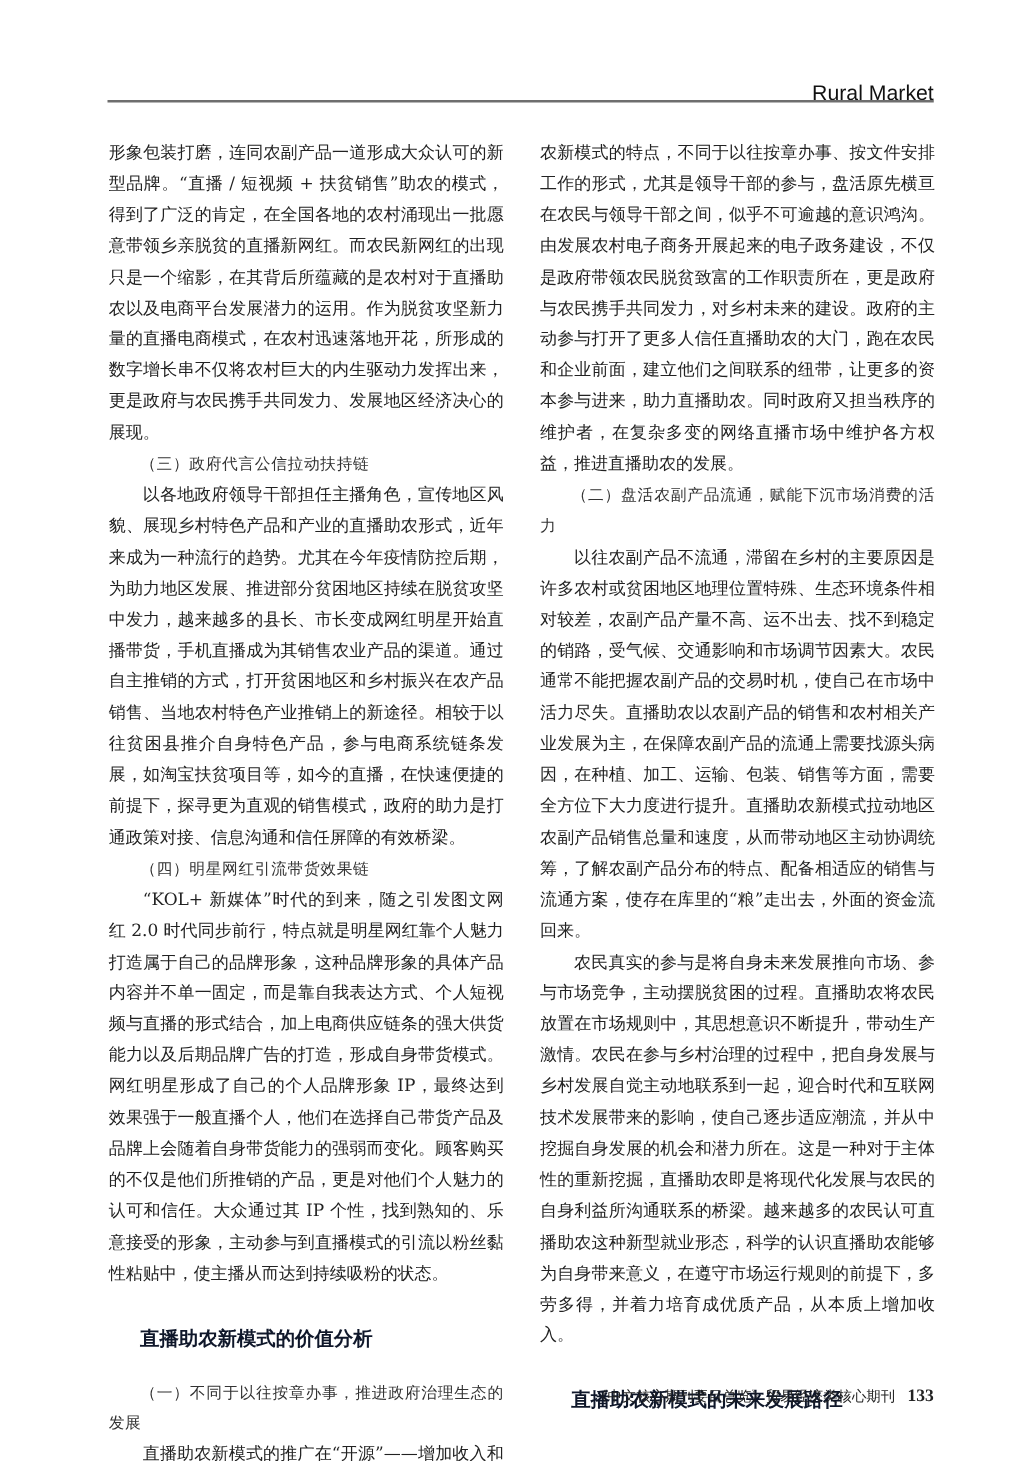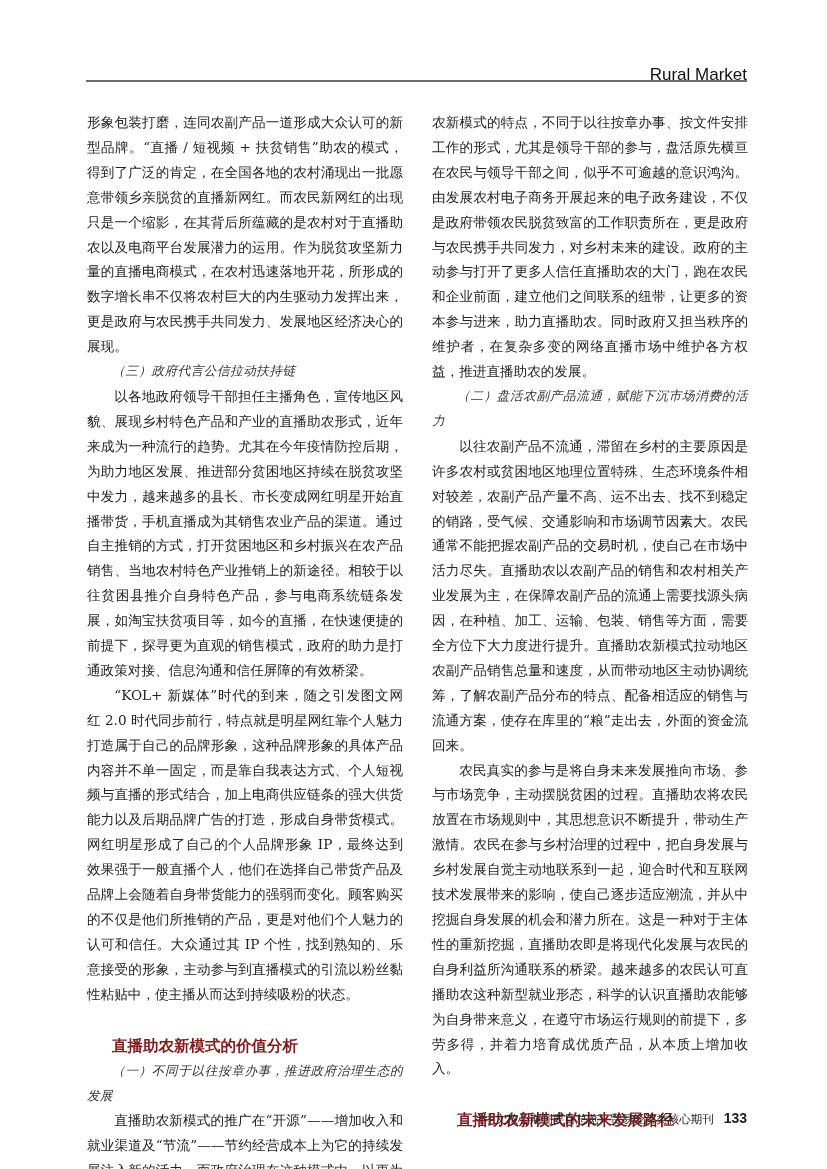--- a/index.html
+++ b/index.html
@@ -14,43 +14,44 @@
   .col {
     position: absolute; top: 110px; width: 316px;
     font-family: "DejaVu Serif", serif; font-size: 13.6px; line-height: 24.9px;
     color: #222; text-align: justify;
   }
   .col-left { left: 87px; }
   .col-right { left: 432px; }
   .col p { margin: 0; text-indent: 2em; }
   .col p.noindent { text-indent: 0; }
   .sub {
-    margin: 0; text-indent: 2em; font-family: "DejaVu Serif", serif; font-style: italic;
+    margin: 0; text-indent: 2em; font-family: "DejaVu Serif", serif; 
     font-size: 12.6px; color: #333; letter-spacing: 0.5px;
   }
   .sec-title {
     font-family: "DejaVu Sans", sans-serif; font-weight: bold; font-size: 15.5px;
-    color: #7f1d1d; margin: 28px 0 2px 0; padding-left: 25px; line-height: 22px;
+    color: #0f172a; margin: 28px 0 20px 0; padding-left: 25px; line-height: 22px;
   }
   .footer {
     position: absolute; right: 80px; top: 1110px;
     font-family: "DejaVu Sans", sans-serif; font-size: 11.5px; color: #222;
   }
-  .footer .page-num { font-family: Liberation Sans, sans-serif; font-weight: bold; font-size: 14px; margin-left: 10px; }
+  .footer .page-num { font-family: Liberation Serif, serif; font-weight: bold; font-size: 14px; margin-left: 10px; }
 </style>
 </head>
 <body>
 
 <div class="header-title">Rural Market</div>
 <div class="header-rule"></div>
 
 <div class="col col-left">
   <p class="noindent">形象包装打磨，连同农副产品一道形成大众认可的新型品牌。“直播 / 短视频 + 扶贫销售”助农的模式，得到了广泛的肯定，在全国各地的农村涌现出一批愿意带领乡亲脱贫的直播新网红。而农民新网红的出现只是一个缩影，在其背后所蕴藏的是农村对于直播助农以及电商平台发展潜力的运用。作为脱贫攻坚新力量的直播电商模式，在农村迅速落地开花，所形成的数字增长串不仅将农村巨大的内生驱动力发挥出来，更是政府与农民携手共同发力、发展地区经济决心的展现。</p>
   <p class="sub">（三）政府代言公信拉动扶持链</p>
   <p>以各地政府领导干部担任主播角色，宣传地区风貌、展现乡村特色产品和产业的直播助农形式，近年来成为一种流行的趋势。尤其在今年疫情防控后期，为助力地区发展、推进部分贫困地区持续在脱贫攻坚中发力，越来越多的县长、市长变成网红明星开始直播带货，手机直播成为其销售农业产品的渠道。通过自主推销的方式，打开贫困地区和乡村振兴在农产品销售、当地农村特色产业推销上的新途径。相较于以往贫困县推介自身特色产品，参与电商系统链条发展，如淘宝扶贫项目等，如今的直播，在快速便捷的前提下，探寻更为直观的销售模式，政府的助力是打通政策对接、信息沟通和信任屏障的有效桥梁。</p>
+  <p class="sub">（四）明星网红引流带货效果链</p>
   <p>“KOL+ 新媒体”时代的到来，随之引发图文网红 2.0 时代同步前行，特点就是明星网红靠个人魅力打造属于自己的品牌形象，这种品牌形象的具体产品内容并不单一固定，而是靠自我表达方式、个人短视频与直播的形式结合，加上电商供应链条的强大供货能力以及后期品牌广告的打造，形成自身带货模式。网红明星形成了自己的个人品牌形象 IP，最终达到效果强于一般直播个人，他们在选择自己带货产品及品牌上会随着自身带货能力的强弱而变化。顾客购买的不仅是他们所推销的产品，更是对他们个人魅力的认可和信任。大众通过其 IP 个性，找到熟知的、乐意接受的形象，主动参与到直播模式的引流以粉丝黏性粘贴中，使主播从而达到持续吸粉的状态。</p>
   <div class="sec-title">直播助农新模式的价值分析</div>
   <p class="sub">（一）不同于以往按章办事，推进政府治理生态的发展</p>
   <p>直播助农新模式的推广在“开源”——增加收入和就业渠道及“节流”——节约经营成本上为它的持续发展注入新的活力，而政府治理在这种模式中，以更为主动的、具体的形式参与进来，在投入农民脱贫致富的整体过程同时为农民及乡村发展注入信心，在一线开展乡村治理工作，推进政府治理生态不断良性循环。政府主动参与是直播助</p>
 </div>
 
 <div class="col col-right">
   <p class="noindent">农新模式的特点，不同于以往按章办事、按文件安排工作的形式，尤其是领导干部的参与，盘活原先横亘在农民与领导干部之间，似乎不可逾越的意识鸿沟。由发展农村电子商务开展起来的电子政务建设，不仅是政府带领农民脱贫致富的工作职责所在，更是政府与农民携手共同发力，对乡村未来的建设。政府的主动参与打开了更多人信任直播助农的大门，跑在农民和企业前面，建立他们之间联系的纽带，让更多的资本参与进来，助力直播助农。同时政府又担当秩序的维护者，在复杂多变的网络直播市场中维护各方权益，推进直播助农的发展。</p>
   <p class="sub">（二）盘活农副产品流通，赋能下沉市场消费的活力</p>
   <p>以往农副产品不流通，滞留在乡村的主要原因是许多农村或贫困地区地理位置特殊、生态环境条件相对较差，农副产品产量不高、运不出去、找不到稳定的销路，受气候、交通影响和市场调节因素大。农民通常不能把握农副产品的交易时机，使自己在市场中活力尽失。直播助农以农副产品的销售和农村相关产业发展为主，在保障农副产品的流通上需要找源头病因，在种植、加工、运输、包装、销售等方面，需要全方位下大力度进行提升。直播助农新模式拉动地区农副产品销售总量和速度，从而带动地区主动协调统筹，了解农副产品分布的特点、配备相适应的销售与流通方案，使存在库里的“粮”走出去，外面的资金流回来。</p>

